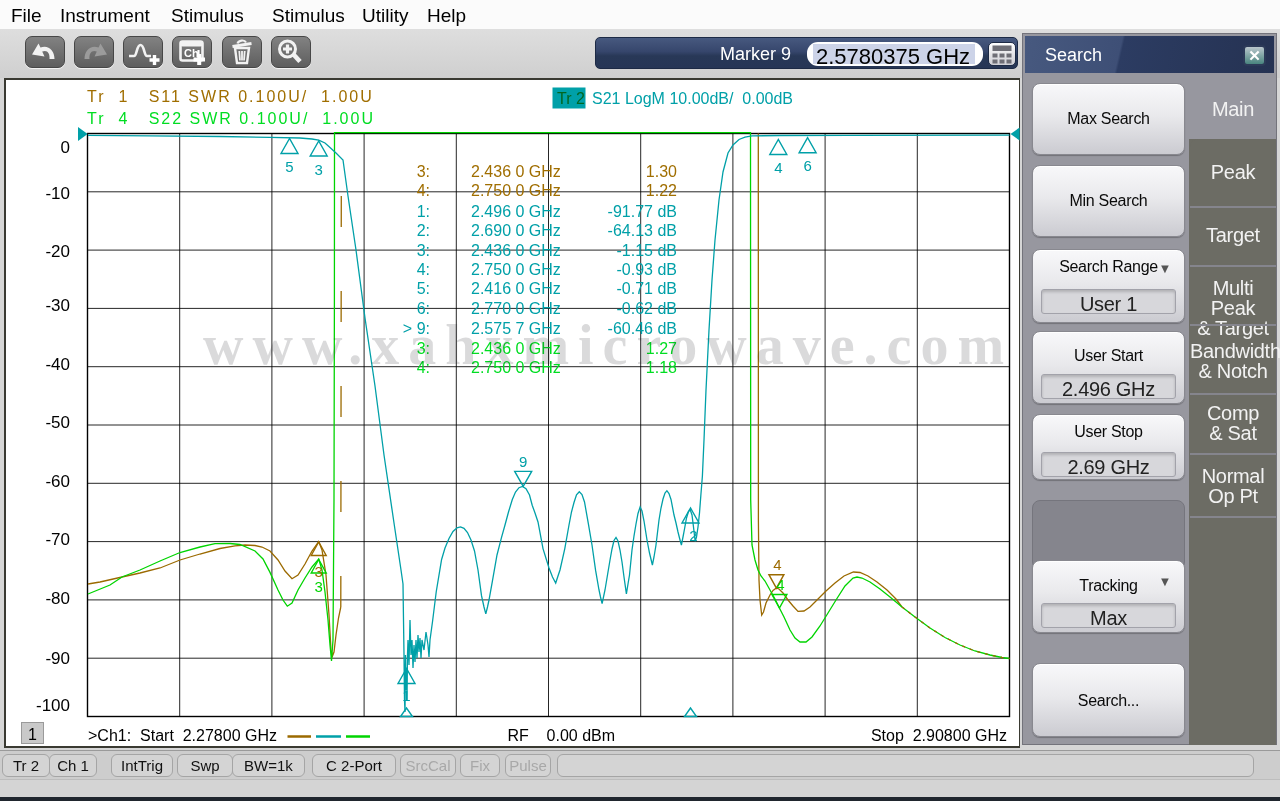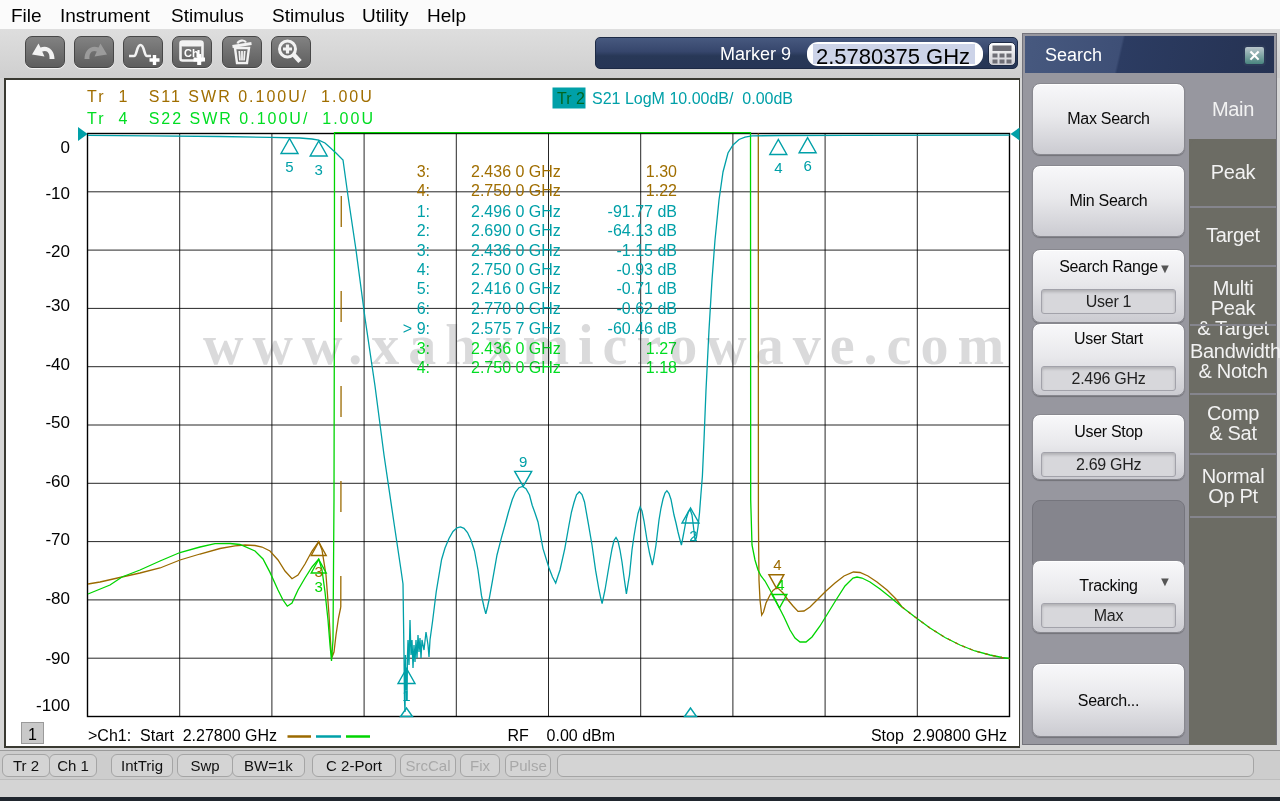--- a/index.html
+++ b/index.html
@@ -50,21 +50,21 @@
             background:linear-gradient(#b9c6cc,#49857f); border:2px solid #2c3a58; color:#fff;
             font-size:15px; font-weight:bold; text-align:center; line-height:17px;}
   #tabcol { position:absolute; left:166px; top:44px; width:87px; height:667px; background:#6c6c64; }
   .tab { position:absolute; left:167px; width:86px; line-height:20px; color:#f2f2f2; font-size:20px; letter-spacing:-0.3px; text-align:center; }
   .pbtn { position:absolute; left:9px; width:153px; border-radius:8px;
           background:linear-gradient(#f8f8fa 0%, #e9e9ec 45%, #cbcbd1 100%);
           border:1px solid #88888f; box-shadow:inset 0 1px 0 #fff, 0 1px 1px rgba(0,0,0,.25);
           color:#0a0a0a; font-size:16px; letter-spacing:-0.3px; text-align:center; }
   .inset { position:absolute; left:8px; right:8px; height:25px; background:#d7d7db;
            border:1px solid #a2a2aa; border-radius:3px; box-shadow:inset 0 2px 3px rgba(0,0,0,.18);
-           font-size:16px; color:#222; text-align:center; padding-top:3px; }
+           font-size:20px; color:#222; text-align:center; padding-top:3px; }
   .dropar { position:absolute; right:13px; color:#555; font-size:13px; }
 </style>
 </head>
 <body>
 <div id="root">
 
   <div id="menubar" class="abs">
     <span style="left:11px">File</span>
     <span style="left:60px">Instrument</span>
     <span style="left:171px">Stimulus</span>
@@ -318,21 +318,21 @@
     <div style="position:absolute;left:167px;width:86px;top:231px;height:2px;background:#85858d"></div>
     <div style="position:absolute;left:167px;width:86px;top:290px;height:2px;background:#85858d"></div>
     <div style="position:absolute;left:167px;width:86px;top:359px;height:2px;background:#85858d"></div>
     <div style="position:absolute;left:167px;width:86px;top:419px;height:2px;background:#85858d"></div>
     <div style="position:absolute;left:167px;width:86px;top:482px;height:2px;background:#85858d"></div>
 
     <div class="pbtn" style="top:49px;height:72px;padding-top:26px;">Max Search</div>
     <div class="pbtn" style="top:131px;height:72px;padding-top:26px;">Min Search</div>
     <div class="pbtn" style="top:215px;height:74px;padding-top:8px;">Search Range<span class="dropar" style="top:11px">▼</span>
       <div class="inset" style="top:39px">User 1</div></div>
-    <div class="pbtn" style="top:289px;height:73px;padding-top:6px;">User Start
+    <div class="pbtn" style="top:297px;height:73px;padding-top:15px;">User Start
       <div class="inset" style="top:42px">2.496 GHz</div></div>
     <div class="pbtn" style="top:380px;height:66px;padding-top:8px;">User Stop
       <div class="inset" style="top:37px">2.69 GHz</div></div>
     <div class="pbtn" style="top:466px;height:70px;background:#85858d;border-color:#75757d;box-shadow:none;"></div>
     <div class="pbtn" style="top:526px;height:73px;padding-top:16px;">Tracking<span class="dropar" style="top:13px">▼</span>
       <div class="inset" style="top:42px">Max</div></div>
     <div class="pbtn" style="top:629px;height:74px;padding-top:28px;">Search...</div>
   </div>
 
 </div>

